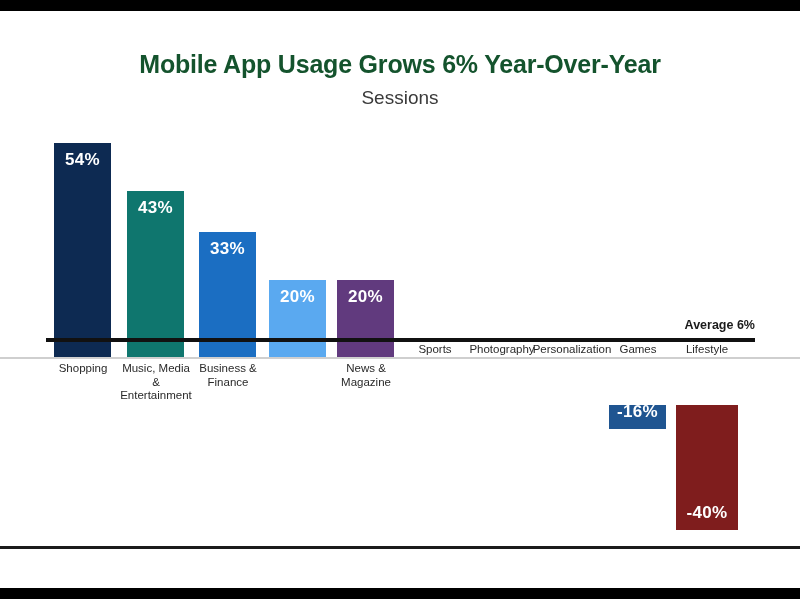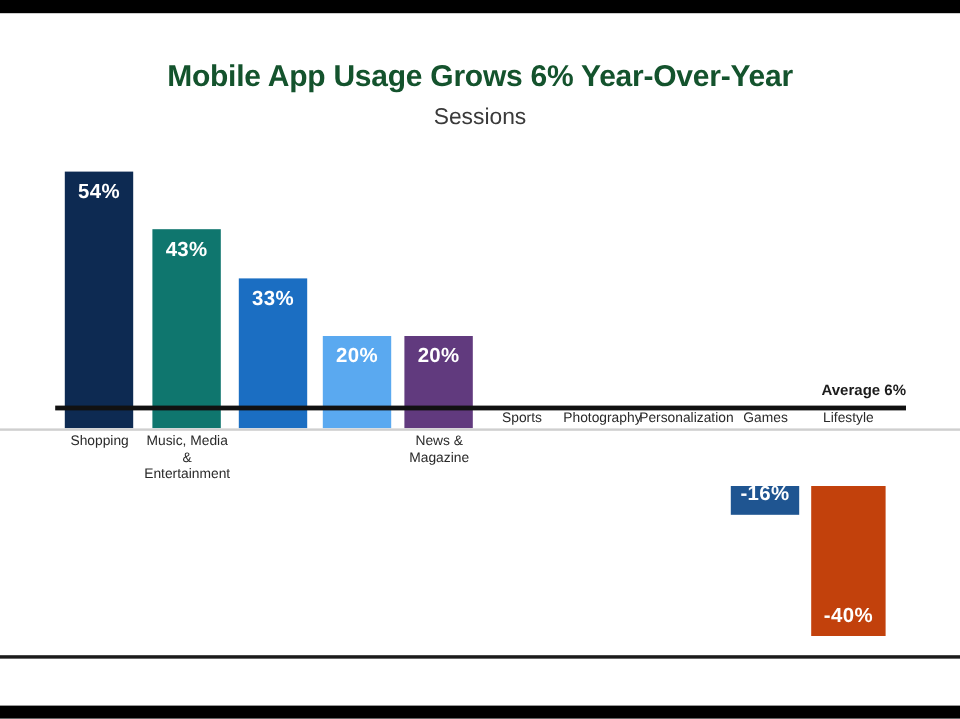--- a/index.html
+++ b/index.html
@@ -180,30 +180,31 @@
       </div>
       <div class="bar neg short" style="left: 474px; width: 57px; top: 361px; height: 34px; background: rgb(90, 169, 240);">
         <span class="vlabel">-8%</span>
       </div>
       <div class="bar neg short" style="left: 542px; width: 57px; top: 361px; height: 34px; background: rgb(27, 110, 194);">
         <span class="vlabel">-8%</span>
       </div>
       <div class="bar neg" style="left: 609px; width: 57px; top: 361px; height: 68px; background: rgb(31, 85, 145);">
         <span class="vlabel">-16%</span>
       </div>
-      <div class="bar neg" style="left: 676px; width: 62px; top: 361px; height: 169px; background: #c2410c;">
+      <div class="bar neg" style="left: 676px; width: 62px; top: 361px; height: 169px; background: #7f1d1d;">
         <span class="vlabel">-40%</span>
       </div>
       <div class="label-mask"></div>
     <div class="mask-rule"></div>
     <div class="baseline"></div>
     <div class="average-label">Average 6%</div>
 
   <div class="cat below" style="left: 46px; width: 74px;">Shopping</div>
       <div class="cat below" style="left: 117px; width: 78px;">Music, Media &amp; Entertainment</div>
+      <div class="cat below" style="left: 192px; width: 72px;">Business &amp; Finance</div>
       <div class="cat below" style="left: 331px; width: 70px;">News &amp; Magazine</div>
       <div class="cat above" style="left: 405px; width: 60px;">Sports</div>
       <div class="cat above" style="left: 463px; width: 78px;">Photography</div>
       <div class="cat above" style="left: 530px; width: 84px;">Personalization</div>
       <div class="cat above" style="left: 607px; width: 62px;">Games</div>
       <div class="cat above" style="left: 675px; width: 64px;">Lifestyle</div>
     </div>
 
   <div class="footer-rule"></div>
   <div class="footer">

